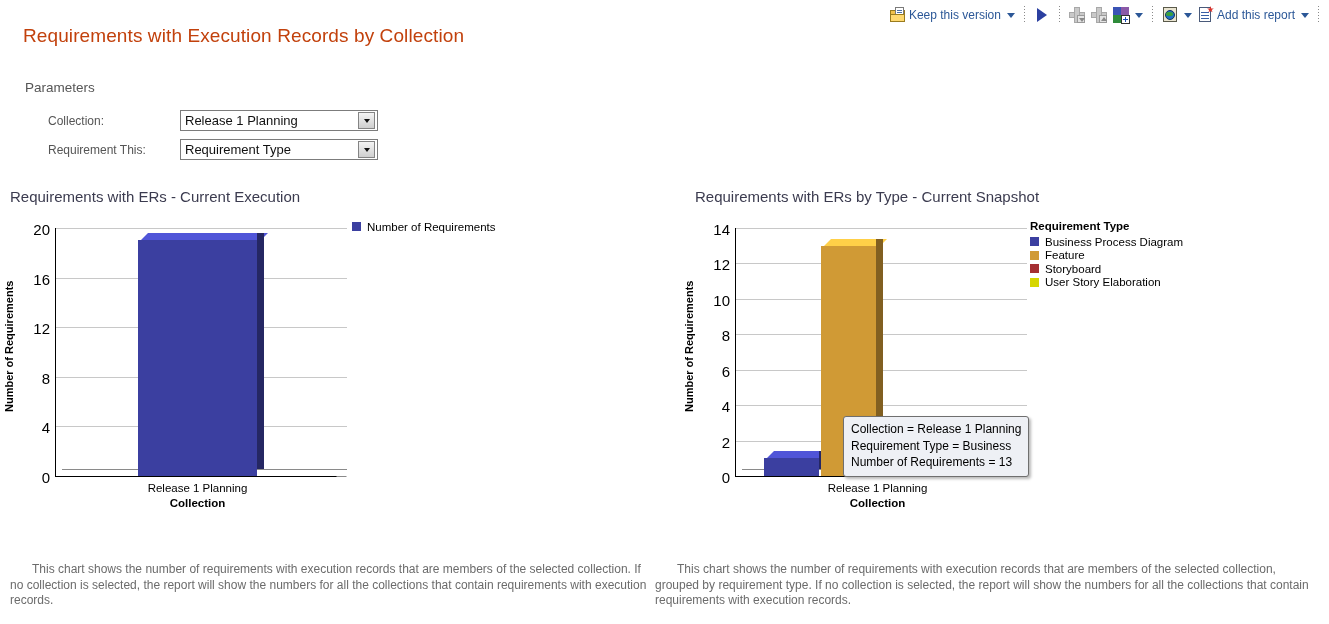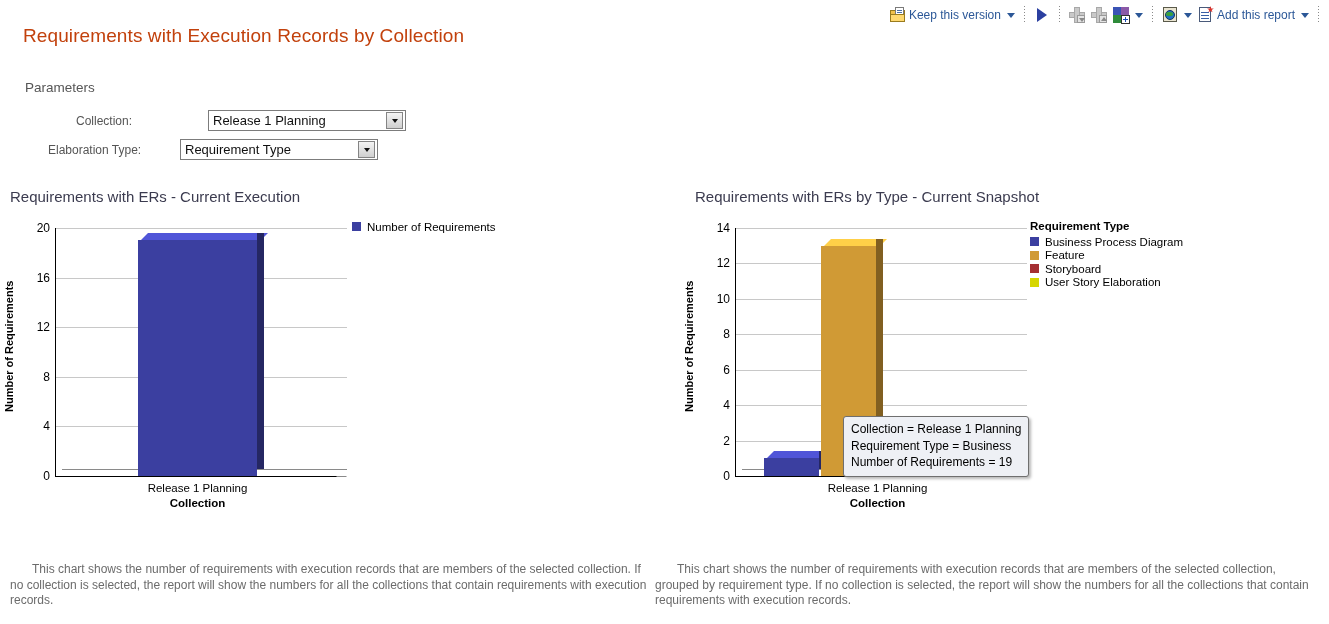--- a/index.html
+++ b/index.html
@@ -67,21 +67,21 @@
 
   
   #report-title{
     position:absolute;left:23px;top:25px;font-size:19px;color:#c2410c;
     letter-spacing:.1px;white-space:nowrap;
   }
 
   
   #params-heading{position:absolute;left:25px;top:80px;font-size:13.5px;color:#555;text-align:right;}
   .param-row{position:absolute;display:flex;align-items:center;}
-  #param-row-collection{left:48px;top:110px;margin-left:28px;}
+  #param-row-collection{left:48px;top:110px;}
   #param-row-type{left:48px;top:139px;}
   .param-label{font-size:12px;color:#555;width:132px;}
   .param-select{
     width:198px;height:21px;background:#fff;border:1px solid #7c7c7c;
     box-sizing:border-box;display:flex;align-items:center;justify-content:space-between;
     padding-left:4px;font-size:13px;color:#111;
   }
   .param-btn{
     width:17px;height:17px;margin-right:2px;flex:0 0 17px;
     background:linear-gradient(to bottom,#f4f4f4,#cfcfcf);
@@ -93,21 +93,21 @@
   
   .chart-title{position:absolute;font-size:15px;color:#3b3b4f;white-space:nowrap;}
   #chart-left-title{left:10px;top:188px;}
   #chart-right-title{left:695px;top:188px;}
 
   .plot{position:absolute;}
   .axis-y-title{
     position:absolute;font-size:11px;font-weight:bold;color:#000;
     transform:rotate(-90deg);transform-origin:0 0;white-space:nowrap;
   }
-  .tick-label{position:absolute;font-size:12px;color:#000;text-align:right;width:26px;}
+  .tick-label{position:absolute;font-size:15px;color:#000;text-align:right;width:26px;}
   .gridline{position:absolute;height:1px;background:#c8c8c8;}
   .axis-line{position:absolute;background:#000;}
   .cat-label{position:absolute;font-size:11.5px;color:#000;text-align:center;white-space:nowrap;}
   .cat-title{position:absolute;font-size:11.5px;font-weight:bold;color:#000;text-align:center;white-space:nowrap;}
 
   .bar{position:absolute;}
   .bar .face{position:absolute;left:0;bottom:0;width:100%;}
   .bar .side{position:absolute;right:-7px;bottom:7px;width:7px;}
   .bar .top{position:absolute;left:0;height:7px;}
 
@@ -220,21 +220,21 @@
   <span class="param-label">Collection:</span>
   <div class="param-select">
     <span>Release 1 Planning</span>
     <span class="param-btn">
         <i></i>
       </span>
   </div>
 </div>
 
 <div class="param-row" id="param-row-type">
-  <span class="param-label">Elaboration Type:</span>
+  <span class="param-label">Requirement This:</span>
   <div class="param-select">
     <span>Requirement Type</span>
     <span class="param-btn">
         <i></i>
       </span>
   </div>
 </div>
 
 <div class="chart-title" id="chart-left-title">Requirements with ERs - Current Execution</div>
 
@@ -336,16 +336,16 @@
     </div>
     <div class="legend-row">
       <span class="legend-swatch" style="background: rgb(214, 214, 0);"></span>
       <span class="legend-text">User Story Elaboration</span>
     </div>
   </div>
 
 <div id="chart-tooltip">
   <div>Collection = Release 1 Planning</div>
   <div>Requirement Type = Business</div>
-  <div>Number of Requirements = 19</div>
+  <div>Number of Requirements = 13</div>
 </div>
 
 <div class="chart-desc" id="chart-right-desc">This chart shows the number of requirements with execution records that are members of the selected collection, grouped by requirement type. If no collection is selected, the report will show the numbers for all the collections that contain requirements with execution records.</div>
 
 </body></html>

